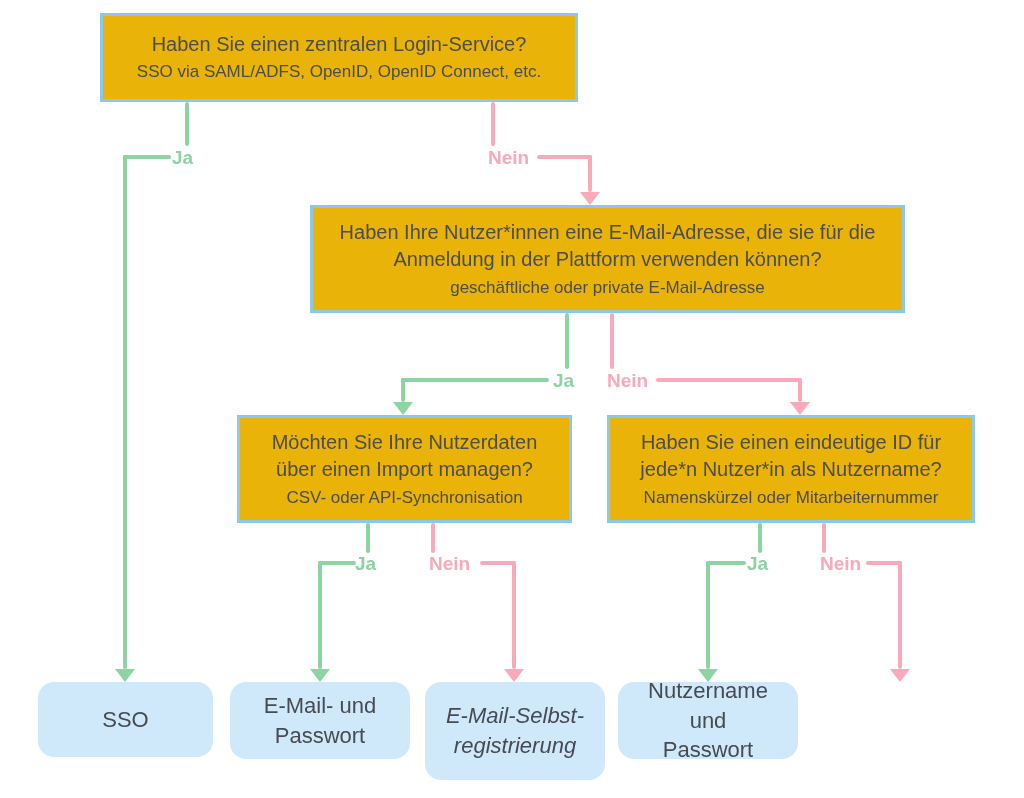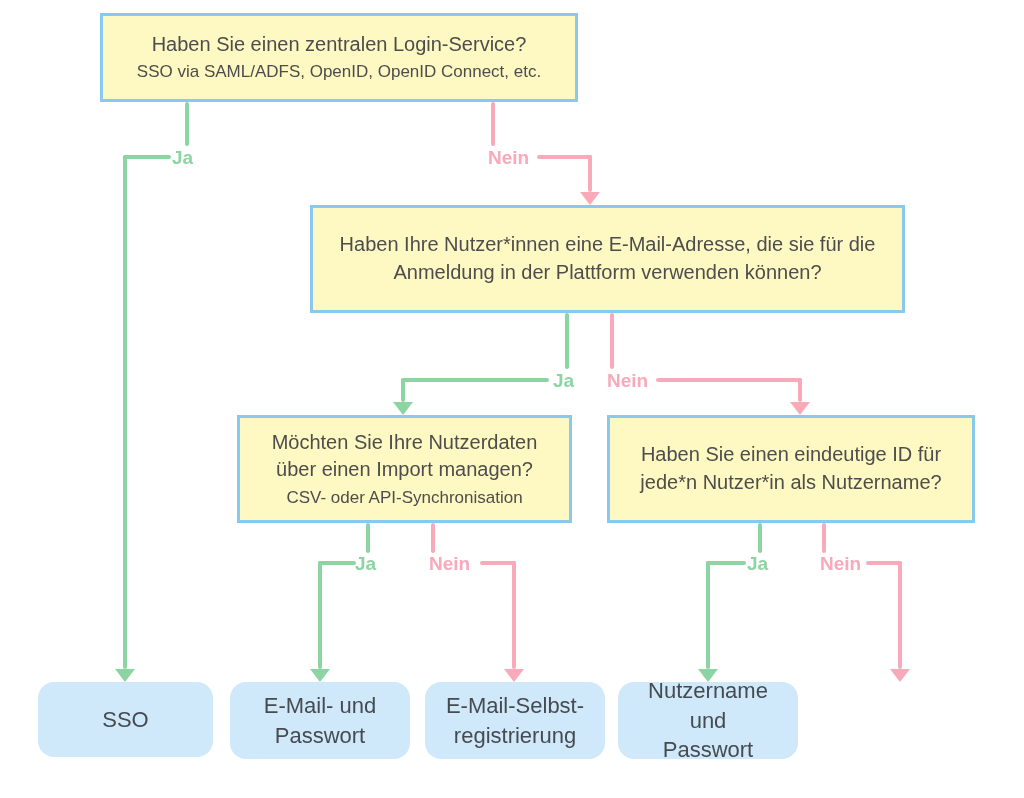--- a/index.html
+++ b/index.html
@@ -16,21 +16,21 @@
   .canvas{
     position:relative;
     width:1024px;
     height:798px;
     background:#ffffff;
     overflow:hidden;
   }
   
   .qbox{
     position:absolute;
-    background:#fef9c3;
+    background:#eab308;
     border:3px solid var(--blue-border);
     display:flex;
     flex-direction:column;
     align-items:center;
     justify-content:center;
     text-align:center;
     color:var(--qtext);
     padding:0 12px;
   }
   .qtitle{font-size:20px;line-height:1.38;}
@@ -77,38 +77,40 @@
 
 <div class="canvas">
 
   <div class="qbox" style="left:100px;top:13px;width:478px;height:89px;">
     <div class="qtitle">Haben Sie einen zentralen Login-Service?</div>
     <div class="qsub">SSO via SAML/ADFS, OpenID, OpenID Connect, etc.</div>
   </div>
 
   <div class="qbox" style="left:310px;top:205px;width:595px;height:108px;">
     <div class="qtitle">Haben Ihre Nutzer*innen eine E-Mail-Adresse, die sie für die Anmeldung in der Plattform verwenden können?</div>
+    <div class="qsub">geschäftliche oder private E-Mail-Adresse</div>
   </div>
 
   <div class="qbox" style="left:237px;top:415px;width:335px;height:108px;">
     <div class="qtitle">Möchten Sie Ihre Nutzerdaten über einen Import managen?</div>
     <div class="qsub">CSV- oder API-Synchronisation</div>
   </div>
 
   <div class="qbox" style="left:607px;top:415px;width:368px;height:108px;">
     <div class="qtitle">Haben Sie einen eindeutige ID für jede*n Nutzer*in als Nutzername?</div>
+    <div class="qsub">Namenskürzel oder Mitarbeiternummer</div>
   </div>
 
   <div class="rbox" style="left:38px;top:682px;width:175px;height:75px;">
     <span>SSO</span>
   </div>
   <div class="rbox" style="left:230px;top:682px;width:180px;height:77px;">
     <span>E-Mail- und Passwort</span>
   </div>
-  <div class="rbox" style="left:425px;top:682px;width:180px;height:77px;">
+  <div class="rbox" style="left:425px;top:682px;width:180px;height:98px;font-style:italic;">
     <span>E-Mail-Selbst-registrierung</span>
   </div>
   <div class="rbox narrow" style="left:618px;top:682px;width:180px;height:77px;">
     <span>Nutzername und Passwort</span>
   </div>
 
   <div class="seg g" style="left:185px;top:102px;width:4px;height:44px;"></div>
   <div class="elabel g" style="left:172px;top:148px;">Ja</div>
   <div class="seg g" style="left:123px;top:155px;width:48px;height:4px;"></div>
   <div class="seg g" style="left:123px;top:155px;width:4px;height:514px;"></div>

